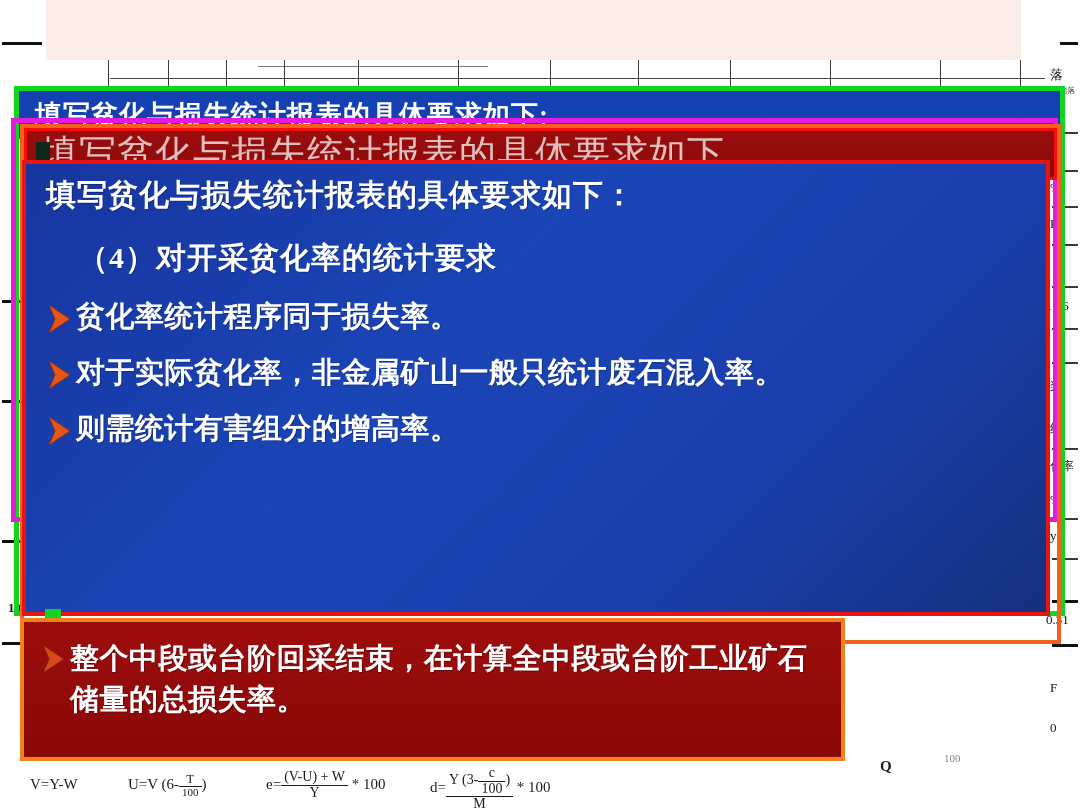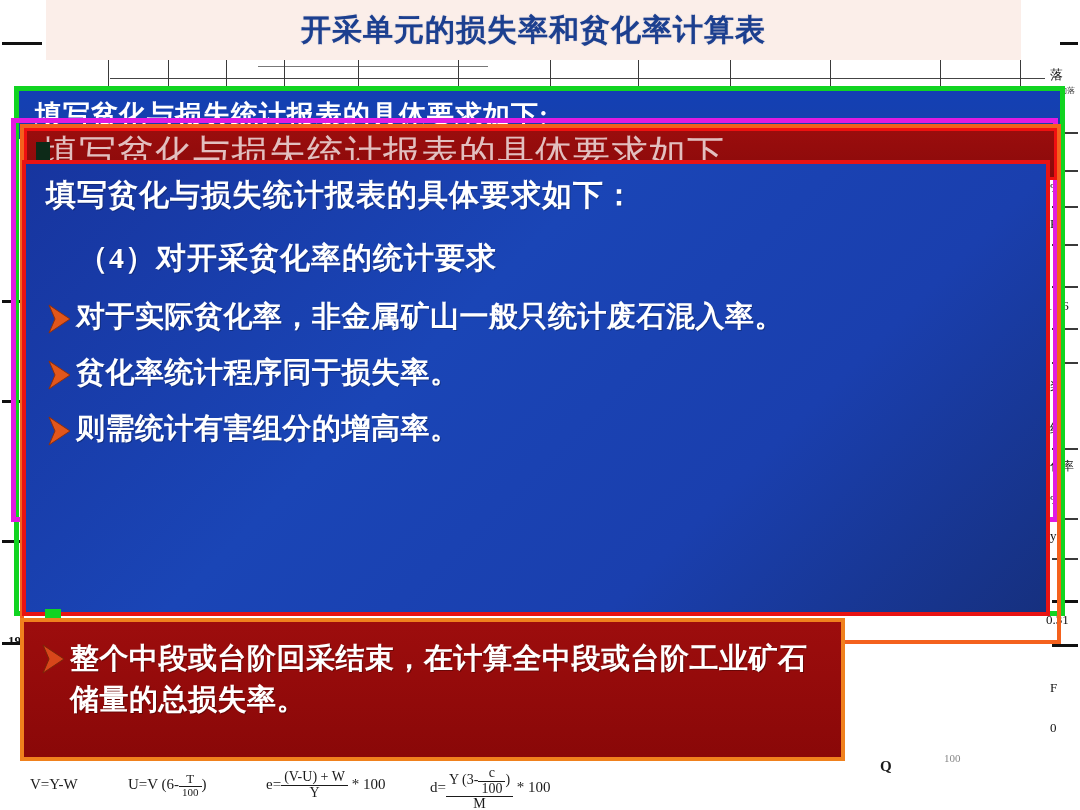--- a/index.html
+++ b/index.html
@@ -144,32 +144,31 @@
   .panel-red .txt{
     color:#ffffff;font-size:29px;font-weight:bold;line-height:1.42;letter-spacing:.5px;
     font-family:"Liberation Serif","DejaVu Serif",serif;
     text-shadow:1px 1px 0 rgba(0,0,0,.3);
   }
   .panel-red .arrow{top:4px;}
 
   .green-nub{position:absolute;left:45px;top:609px;width:16px;height:14px;background:#11d421;}
   .dark-nub{position:absolute;left:36px;top:142px;width:14px;height:20px;background:#0d2a18;}
   .small-num{position:absolute;left:8px;top:600px;font-size:13px;color:#111;font-weight:bold;
-              font-family:"Liberation Serif","DejaVu Serif",serif;margin-top:33px;}
+              font-family:"Liberation Serif","DejaVu Serif",serif;}
   .left-mark{position:absolute;font-size:12px;color:#111;font-family:"Liberation Serif","DejaVu Serif",serif;}
 </style>
 </head>
 <body>
 
 <div id="stage">
 
   <div class="bg-sheet">
 
     <div class="title-band"></div>
-    <div class="sheet-title">开采单元的损失率和贫化率计算表</div>
     <div class="tick left"></div>
     <div class="tick right"></div>
 
     <div class="hdr-rule2"></div>
     <div class="hdr-rule"></div>
 
     <div class="hdr-strip">
       <div class="hdr-cell" style="left:30px;width:60px;">采下矿量回采率</div>
       <div class="hdr-cell" style="left:90px;width:58px;">采下损失率</div>
       <div class="hdr-cell" style="left:148px;width:58px;">采下损失量</div>
@@ -240,30 +239,30 @@
 
     <div class="head">填写贫化与损失统计报表的具体要求如下：</div>
     <div class="sub">（4）对开采贫化率的统计要求</div>
 
     <div class="bullet">
       <span class="arrow">
         <svg viewBox="0 0 26 34" width="26" height="34" aria-hidden="true">
           <path d="M3 3 L24 17 L3 31 L9 17 Z" fill="#e2561b" stroke="#8f2f0c" stroke-width="1"></path>
         </svg>
       </span>
-      <span class="txt">对于实际贫化率，非金属矿山一般只统计废石混入率。</span>
+      <span class="txt">贫化率统计程序同于损失率。</span>
     </div>
 
     <div class="bullet">
       <span class="arrow">
         <svg viewBox="0 0 26 34" width="26" height="34" aria-hidden="true">
           <path d="M3 3 L24 17 L3 31 L9 17 Z" fill="#e2561b" stroke="#8f2f0c" stroke-width="1"></path>
         </svg>
       </span>
-      <span class="txt">贫化率统计程序同于损失率。</span>
+      <span class="txt">对于实际贫化率，非金属矿山一般只统计废石混入率。</span>
     </div>
 
     <div class="bullet">
       <span class="arrow">
         <svg viewBox="0 0 26 34" width="26" height="34" aria-hidden="true">
           <path d="M3 3 L24 17 L3 31 L9 17 Z" fill="#e2561b" stroke="#8f2f0c" stroke-width="1"></path>
         </svg>
       </span>
       <span class="txt">则需统计有害组分的增高率。</span>
     </div>

